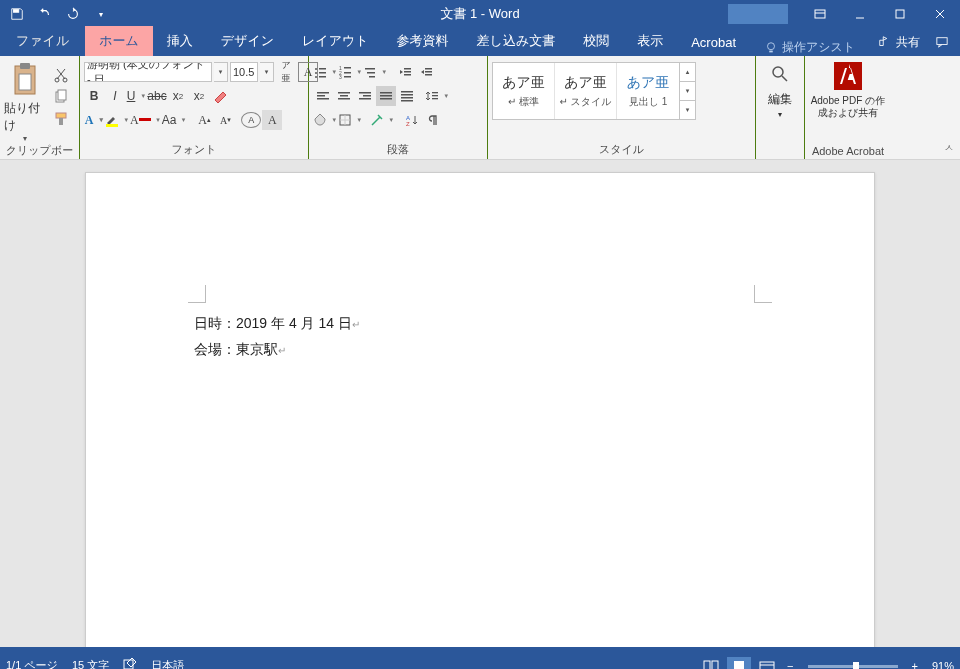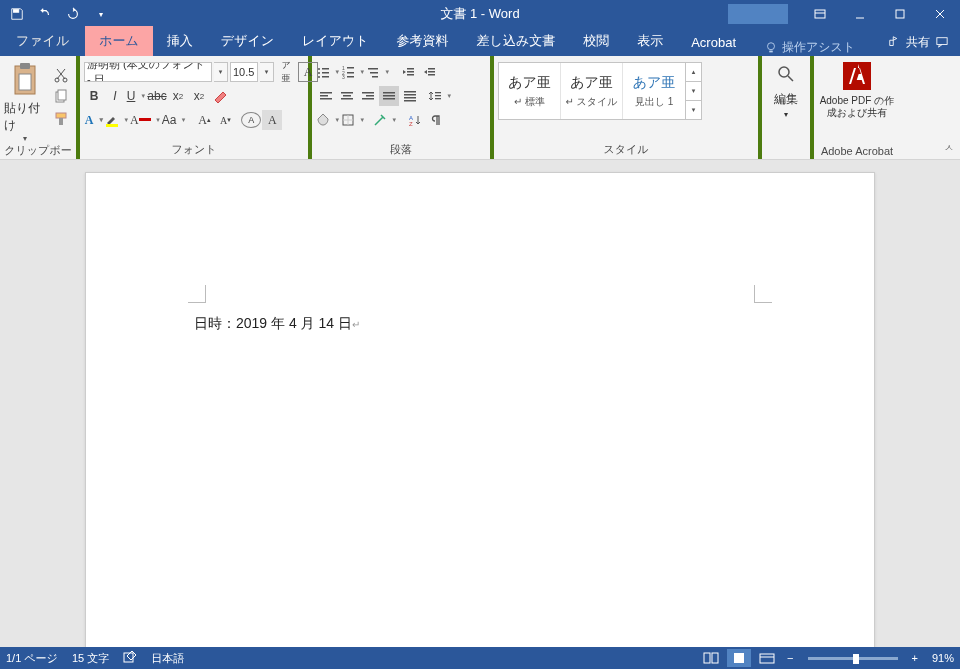--- a/index.html
+++ b/index.html
@@ -15,26 +15,26 @@
 .user-box { width: 60px; height: 20px; background: #5183c2; margin-right: 12px; }
 .win-btn { width: 40px; height: 28px; display: flex; align-items: center; justify-content: center; cursor: pointer; }
 .win-btn svg { width: 12px; height: 12px; stroke: #fff; fill: none; stroke-width: 1; }
 
 
 .tabs-bar { height: 28px; background: #2b579a; display: flex; align-items: flex-end; position: relative; }
 .file-tab { padding: 6px 16px; color: #e5e5e5; cursor: pointer; font-size: 13px; }
 .tab { padding: 6px 14px; color: #fff; cursor: pointer; font-size: 13px; }
 .tab.active { background: #fca5a5; color: #2b579a; }
 .assist { display: flex; align-items: center; color: #bad0ee; padding-left: 14px; gap: 4px; }
-.tabs-right { position: absolute; right: 6px; display: flex; align-items: center; color: #fff; }
+.tabs-right { position: absolute; right: 6px; display: flex; align-items: center; gap: 10px; color: #fff; }
 .share-btn { display: flex; align-items: center; gap: 4px; cursor: pointer; }
 
 
 .ribbon { height: 104px; background: #f3f3f3; border-bottom: 1px solid #d4d4d4; display: flex; position: relative; }
-.group { border-right: 4px solid #4d7c0f; padding: 2px 4px 0 4px; display: flex; flex-direction: column; justify-content: space-between; position: relative; }
+.group { border-right: 1px solid #4d7c0f; padding: 2px 4px 0 4px; display: flex; flex-direction: column; justify-content: space-between; position: relative; }
 .group-label { text-align: center; font-size: 11px; color: #4a4a4a; padding-bottom: 2px; position: relative; }
 .grp-body { flex: 1; display: flex; align-items: flex-start; }
 
 
 .clip-body { display: flex; gap: 6px; padding-top: 4px; }
 .paste-btn { display: flex; flex-direction: column; align-items: center; width: 42px; cursor: pointer; }
 .paste-btn .icon { width: 28px; height: 36px; }
 .paste-btn .lbl { font-size: 12px; margin-top: 2px; }
 .paste-btn .drop { font-size: 8px; color: #555; }
 .clip-side { display: flex; flex-direction: column; gap: 4px; padding-top: 4px; }
@@ -77,21 +77,21 @@
 
 .doc-area { height: calc(669px - 28px - 28px - 104px - 22px); background: #e6e6e6; overflow: hidden; position: relative; display: flex; justify-content: center; }
 .page { width: 790px; background: #fff; border: 1px solid #ccc; margin-top: 12px; position: relative; height: 620px; box-shadow: 0 1px 3px rgba(0,0,0,0.1); }
 .margin-mark { position: absolute; width: 18px; height: 18px; }
 .mm-tl { top: 112px; left: 102px; border-left: 1px solid #bbb; border-top: 1px solid #bbb; transform: rotate(180deg); }
 .mm-tr { top: 112px; right: 102px; border-right: 1px solid #bbb; border-top: 1px solid #bbb; transform: rotate(180deg); }
 .doc-text { position: absolute; top: 138px; left: 108px; font-family: "Yu Mincho", "MS Mincho", serif; font-size: 14px; line-height: 24px; color: #222; }
 .pm { color: #999; font-size: 10px; }
 
 
-.status-bar { height: 22px; background: #2b579a; color: #fff; display: flex; align-items: center; font-size: 11px; padding: 10px 6px; justify-content: space-between; }
+.status-bar { height: 22px; background: #2b579a; color: #fff; display: flex; align-items: flex-start; font-size: 11px; padding: 10px 6px; justify-content: space-between; }
 .sb-left { display: flex; gap: 14px; align-items: center; }
 .sb-right { display: flex; align-items: center; gap: 4px; }
 .view-btn { width: 24px; height: 18px; display: flex; align-items: center; justify-content: center; cursor: pointer; }
 .view-btn.active { background: #5183c2; }
 .zoom-slider { width: 90px; height: 3px; background: #8aa8cf; position: relative; margin: 0 6px; }
 .zoom-thumb { position: absolute; left: 50%; top: -3px; width: 6px; height: 10px; background: #fff; }
 .zb { cursor: pointer; padding: 0 4px; }
 </style>
 </head>
 <body>
@@ -454,20 +454,21 @@
 
   <div class="collapse-btn">ㅅ</div>
 </div>
 
 <div class="doc-area">
   <div class="page">
     <div class="margin-mark mm-tl"></div>
     <div class="margin-mark mm-tr"></div>
     <div class="doc-text">
       <div><span>日時：2019 年 4 月 14 日</span><span class="pm">↵</span></div>
+      <div><span>会場：東京駅</span><span class="pm">↵</span></div>
     </div>
   </div>
 </div>
 
 <div class="status-bar">
   <div class="sb-left">
     <span>1/1 ページ</span>
     <span>15 文字</span>
     <span><svg width="14" height="14" viewBox="0 0 14 14">
           <rect x="1" y="3" width="9" height="9" fill="none" stroke="#fff"></rect>

